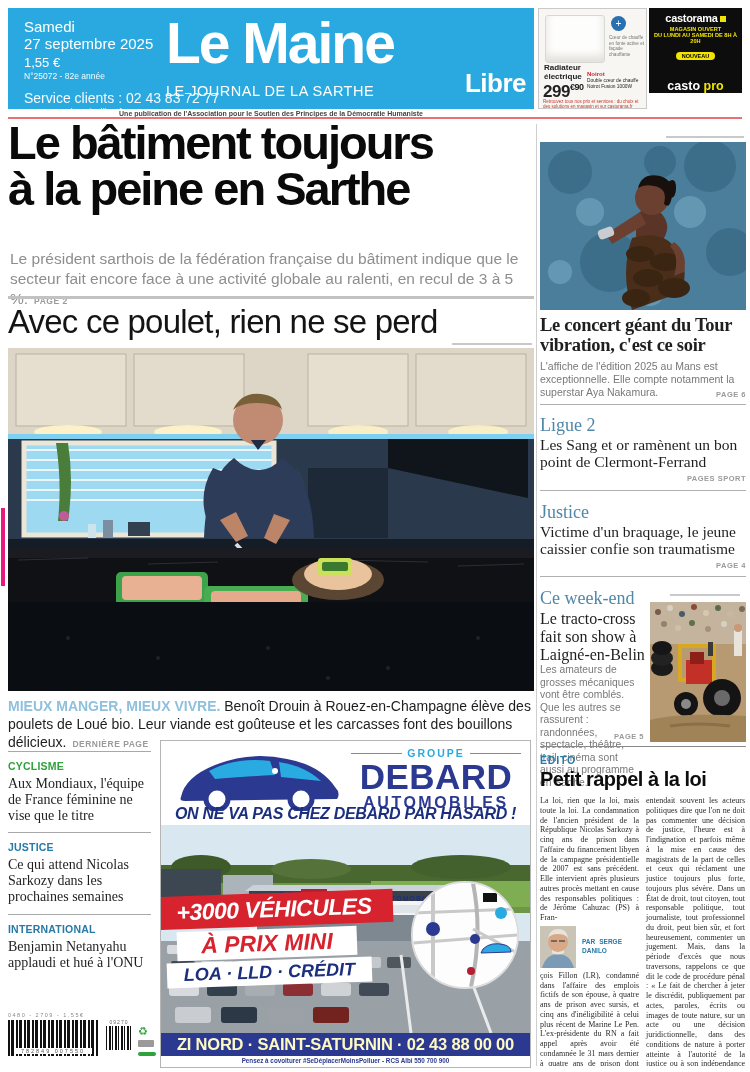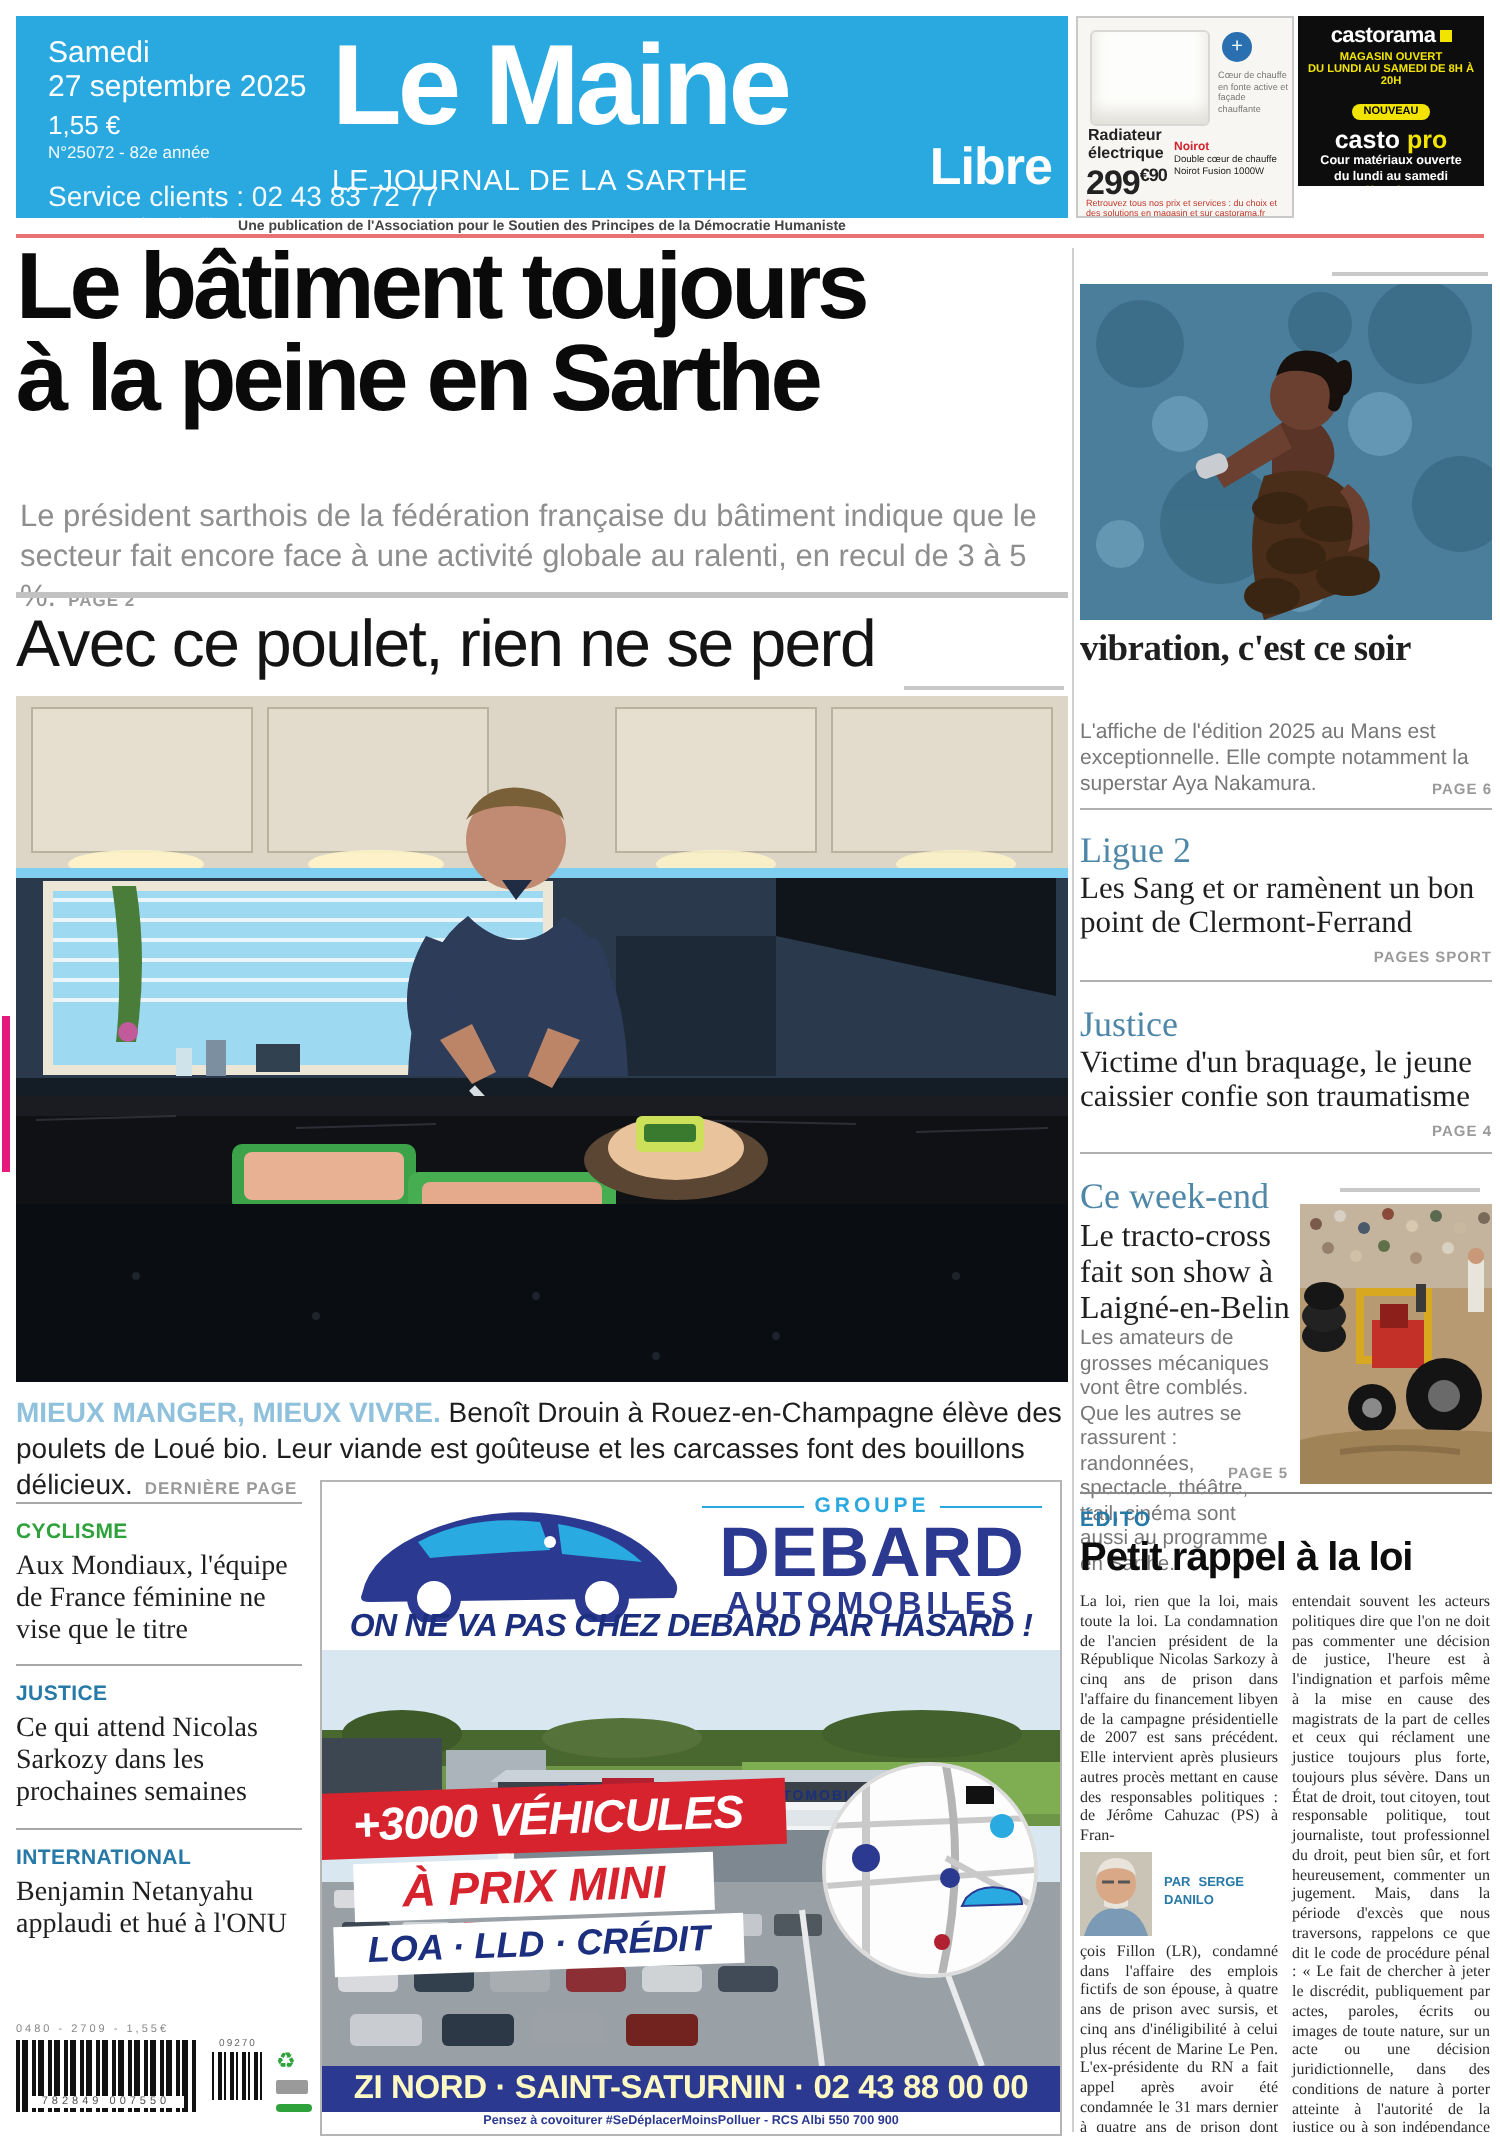--- a/index.html
+++ b/index.html
@@ -29,21 +29,21 @@
   .rad-price small{font-size:9px;vertical-align:super;}
   .rad-brand{position:absolute;left:48px;top:62px;font-size:6px;font-weight:bold;color:#d6232e;}
   .rad-desc{position:absolute;left:48px;top:69px;width:58px;font-size:4.8px;line-height:1.2;color:#222;}
   .rad-disc{position:absolute;left:4px;top:90px;width:102px;font-size:4.5px;color:#c0392b;line-height:1.2;}
   
   #ad-casto{left:649px;top:8px;width:93px;height:85px;background:#0d0d0d;color:#fff;text-align:center;overflow:hidden;}
   .cast-brand{font-size:11px;font-weight:bold;margin-top:4px;letter-spacing:-.3px;}
   .cast-sq{display:inline-block;width:6px;height:6px;background:#f2e400;margin-left:2px;}
   .cast-y1{color:#f2e400;font-size:5.6px;font-weight:bold;margin-top:2px;}
   .cast-badge{display:inline-block;background:#f2e400;color:#000;font-size:5.5px;font-weight:bold;border-radius:6px;padding:1px 6px;margin-top:4px;}
-  .cast-pro{font-size:12.5px;font-weight:bold;margin-top:1px;}
+  .cast-pro{font-size:12.5px;font-weight:bold;margin-top:17px;}
   .cast-pro .pro{color:#f2e400;}
   .cast-w{font-size:6.3px;font-weight:bold;line-height:1.25;}
   .cast-h{color:#f2e400;font-size:7px;font-weight:bold;}
   .cast-div{border-top:1px solid #3a3a3a;margin:3px 4px 2px;}
   .cast-a1{color:#f2e400;font-size:5.4px;font-weight:bold;}
   
   #publine{left:8px;top:110px;width:526px;text-align:center;font-size:7px;font-weight:bold;color:#444;}
   #redrule{left:8px;top:117px;width:734px;height:2px;background:#e87272;}
   #regmark{left:1px;top:508px;width:4px;height:78px;background:#e61a7c;}
   #vdiv{left:536px;top:124px;width:1px;height:942px;background:#cfcfcf;}
@@ -409,20 +409,21 @@
           <ellipse cx="100" cy="112" rx="14" ry="8"></ellipse>
             <ellipse cx="126" cy="120" rx="16" ry="9"></ellipse>
           <ellipse cx="108" cy="136" rx="15" ry="9"></ellipse>
             <ellipse cx="134" cy="146" rx="16" ry="10"></ellipse>
           <ellipse cx="96" cy="156" rx="14" ry="9"></ellipse>
         </g>
         <path d="M134,100 q14,10 10,30 l-10,4 q6,-20 -4,-30 z" fill="#6b4030"></path>
       </svg>
     </div>
     <div class="rc rc-h" style="top:192px;font-size:18.5px;line-height:1.08;letter-spacing:-.3px;">
+      <div>Le concert géant du Tour</div>
       <div>vibration, c'est ce soir</div>
     </div>
     <div class="rc rdeck" style="top:236px;">L'affiche de l'édition 2025 au Mans est exceptionnelle. Elle compte notamment la superstar Aya Nakamura.</div>
     <div class="rc rpage" style="top:266px;">PAGE 6</div>
     <div class="rrule" style="top:280px;"></div>
 
     <div class="rc rkick" style="top:291px;font-size:18px;">Ligue 2</div>
     <div class="rc rc-h" style="top:312px;font-size:15.5px;font-weight:normal;line-height:1.12;white-space:nowrap;">
       <div>Les Sang et or ramènent un bon</div>
       <div>point de Clermont-Ferrand</div>

